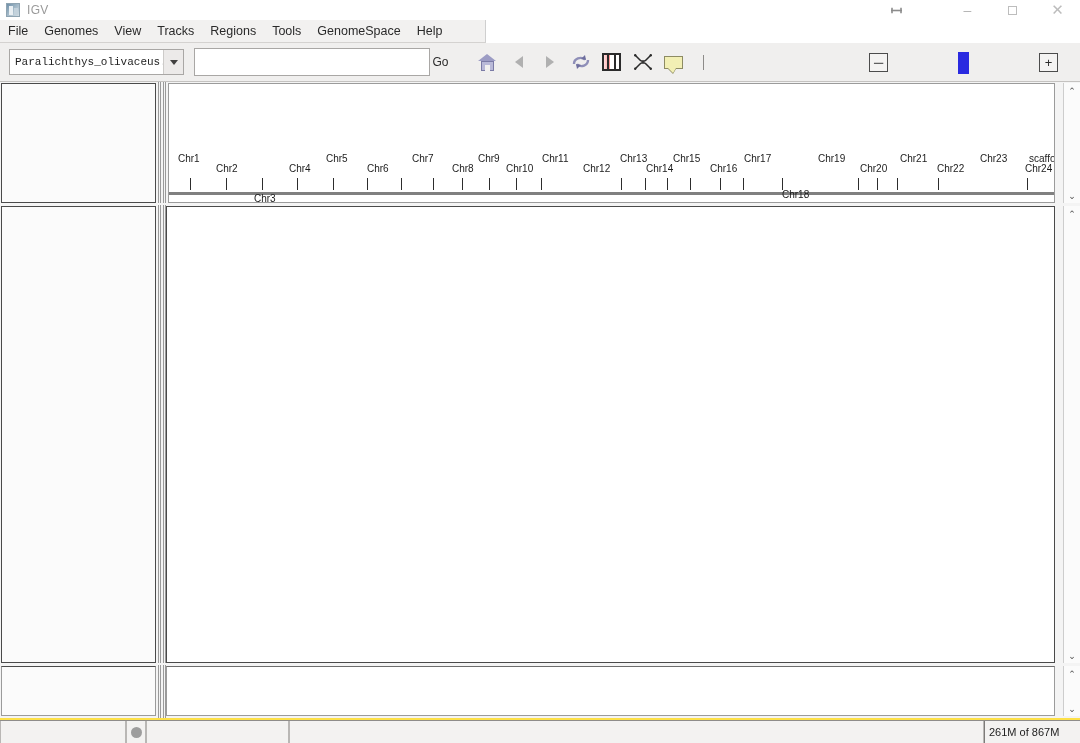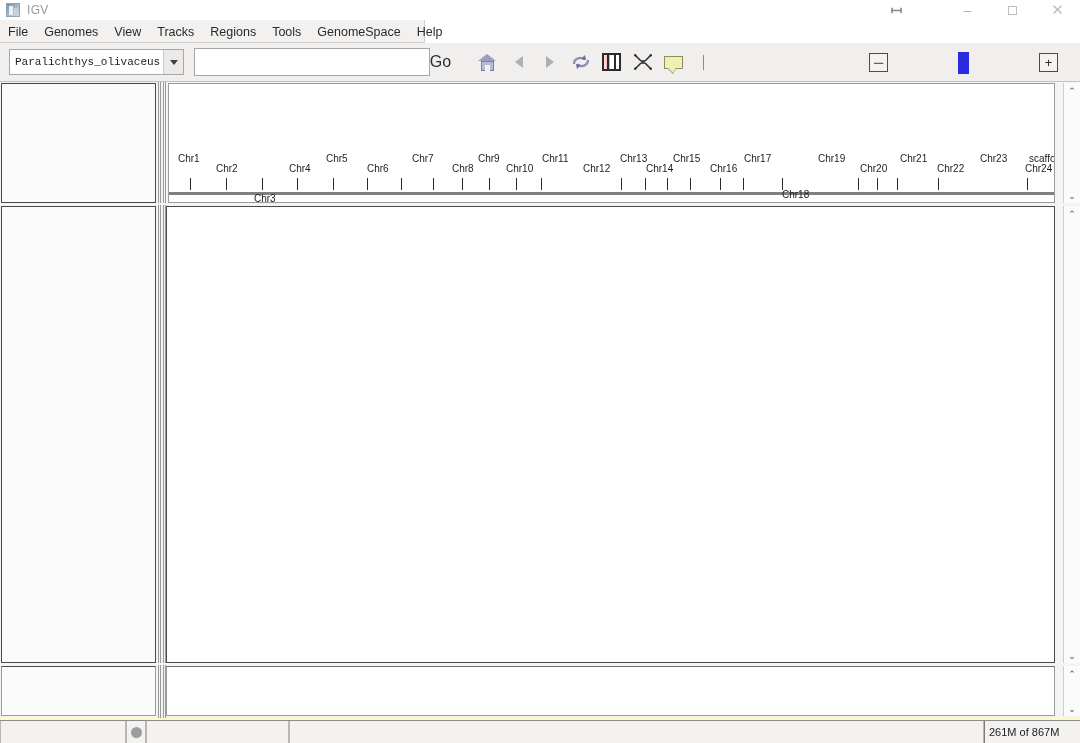--- a/index.html
+++ b/index.html
@@ -8,21 +8,21 @@
     width: 1080px; height: 743px;
     overflow: hidden;
     background: #ffffff;
     font-family: "Liberation Sans", sans-serif;
   }
 
   #app {
     position: relative;
     width: 1080px;
     height: 743px;
-    background: #fef9c3;
+    background: #fde047;
   }
 
   
   .titlebar {
     position: absolute; left: 0; top: 0;
     width: 1080px; height: 20px;
     background: #ffffff;
     display: flex; align-items: center;
   }
   .tb-icon {
@@ -64,25 +64,25 @@
   .tb-btn.min { font-size: 14px; }
   .tb-btn.max .sq {
     width: 9px; height: 9px;
     border: 1px solid #bdbdbd;
   }
   .tb-btn.close { font-size: 15px; color: #bcbcbc; }
 
   
   .menubar {
     position: absolute; left: 0; top: 20px;
-    width: 425px; height: 23px;
+    width: 486px; height: 23px;
     background: #f2f1f0;
     border-right: 1px solid #cfcfcf;
     border-bottom: 1px solid #d4d2d0;
-    display: flex; align-items: flex-start;
+    display: flex; align-items: center;
   }
   .menu-item {
     font-size: 12.5px; color: #2a2a2a;
     padding: 0 8px; height: 23px;
     display: flex; align-items: center;
     white-space: nowrap;
     cursor: default;
   }
 
   .menubar-fill {
@@ -154,21 +154,21 @@
     background: #ffffff;
     font-family: "Liberation Sans", sans-serif;
     font-size: 12px; color: #111;
     padding-left: 5px;
   }
   .go-btn {
     width: 19px; height: 26px;
     margin-left: 1px; margin-top: 0px;
     background: #f0efee;
     display: flex; align-items: center; justify-content: center;
-    font-size: 16px; color: #2b2b2b;
+    font-size: 12px; color: #2b2b2b;
     cursor: default;
   }
 
   .tool-group {
     display: flex; align-items: center;
     margin-left: 22px;
   }
   .tbtn {
     width: 27px; height: 27px;
     display: flex; align-items: center; justify-content: center;

